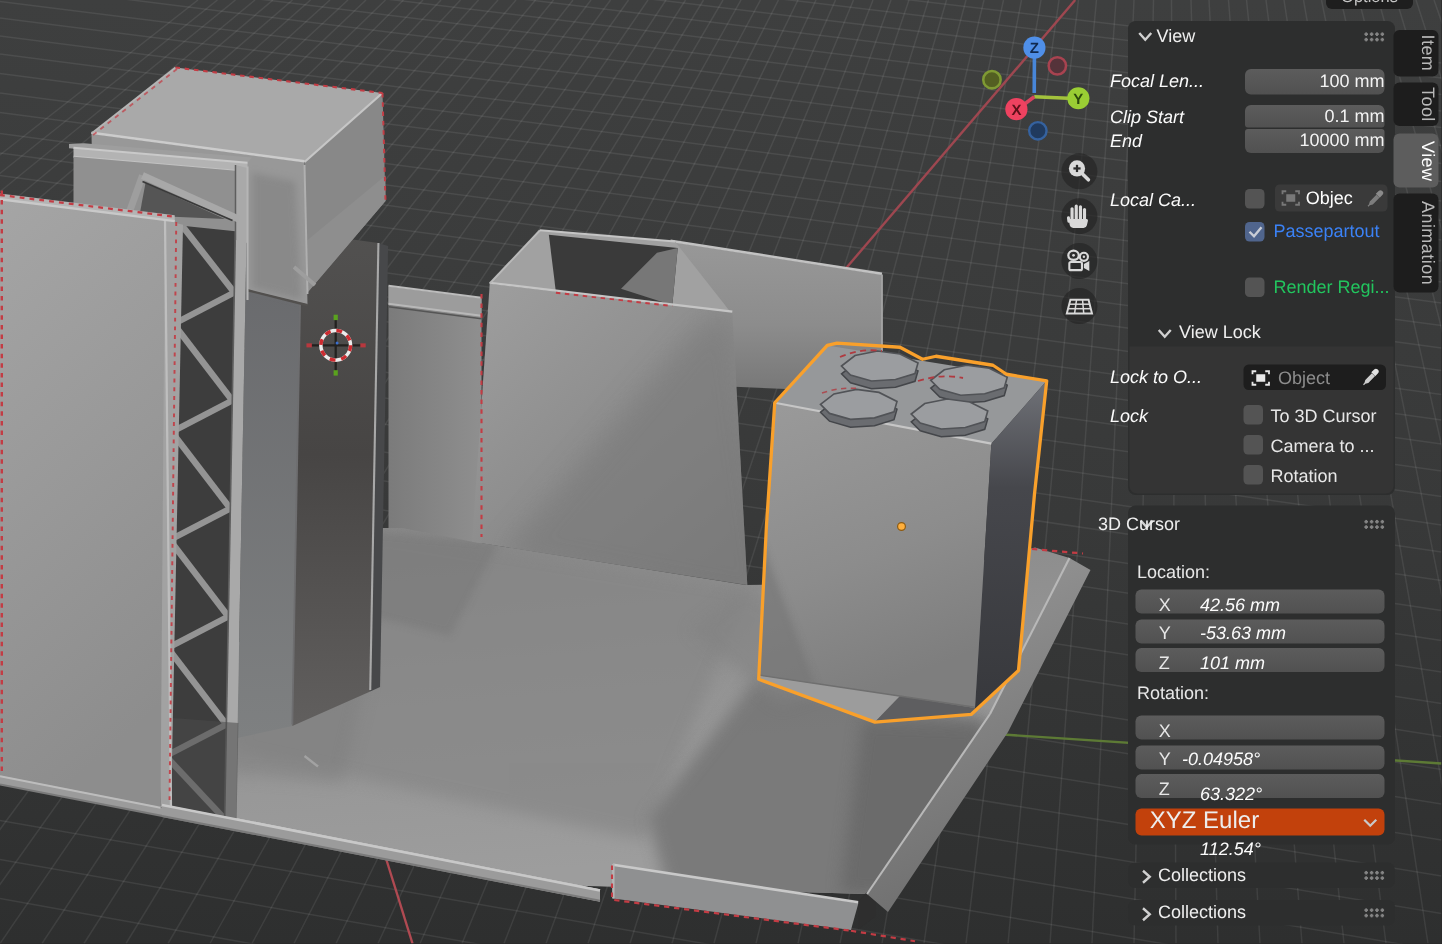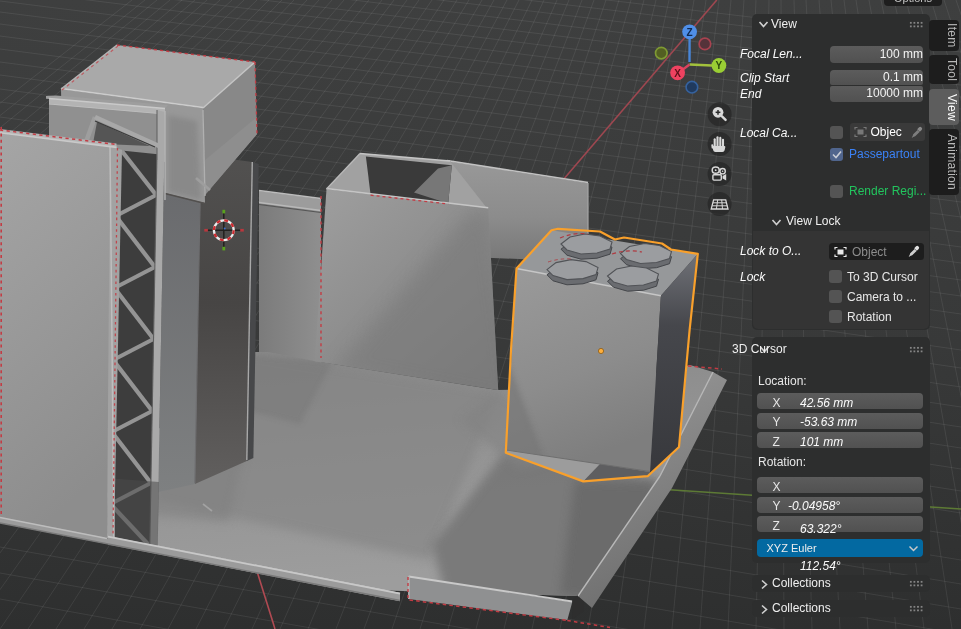--- a/index.html
+++ b/index.html
@@ -550,21 +550,21 @@
 <div class="lbl" style="left:758px;top:453.5px;">Rotation:</div>
 <div class="fld" style="left:756.5px;top:477px;width:166.5px;height:16px;"></div>
 <div class="fld" style="left:756.5px;top:496.6px;width:166.5px;height:16px;"></div>
 <div class="fld" style="left:756.5px;top:516.2px;width:166.5px;height:16px;"></div>
 <div class="lbl" style="left:772.5px;top:478.5px;">X</div>
     <div class="lblr" style="left:800px;top:501px;width:113px;margin-top:20px;">63.322°</div>
 <div class="lbl" style="left:772.5px;top:498.1px;">Y</div>
     <div class="lblr" style="left:788px;top:498.1px;width:113px;">-0.04958°</div>
 <div class="lbl" style="left:772.5px;top:517.7px;">Z</div>
     <div class="lblr" style="left:800px;top:517.7px;width:113px;margin-top:40px;">112.54°</div>
-<div style="position:absolute;left:756.5px;top:538.7px;width:166.5px;height:18.6px;background:#0369a1;border-radius:4px;color:#ededed;font-size:11px;line-height:18.6px;padding-left:10px;">XYZ Euler</div>
+<div style="position:absolute;left:756.5px;top:538.7px;width:166.5px;height:18.6px;background:#c2410c;border-radius:4px;color:#ededed;font-size:16px;line-height:18.6px;padding-left:10px;">XYZ Euler</div>
 <svg style="position:absolute;left:908px;top:545px;" width="11" height="8">
       <path d="M1.5,1.5 L5.5,5.5 L9.5,1.5" stroke="#c9c9c9" stroke-width="1.5" fill="none"></path>
     </svg>
 
 <svg style="position:absolute;left:760px;top:579px;" width="9" height="11">
       <path d="M2,1.5 L6.5,5.5 L2,9.5" stroke="#d0d0d0" stroke-width="1.6" fill="none"></path>
     </svg>
 <div class="hdr" style="left:772px;top:575.5px;">Collections</div>
 <div class="dots" style="left:909px;top:580px;"></div>
 <svg style="position:absolute;left:760px;top:604px;" width="9" height="11">

